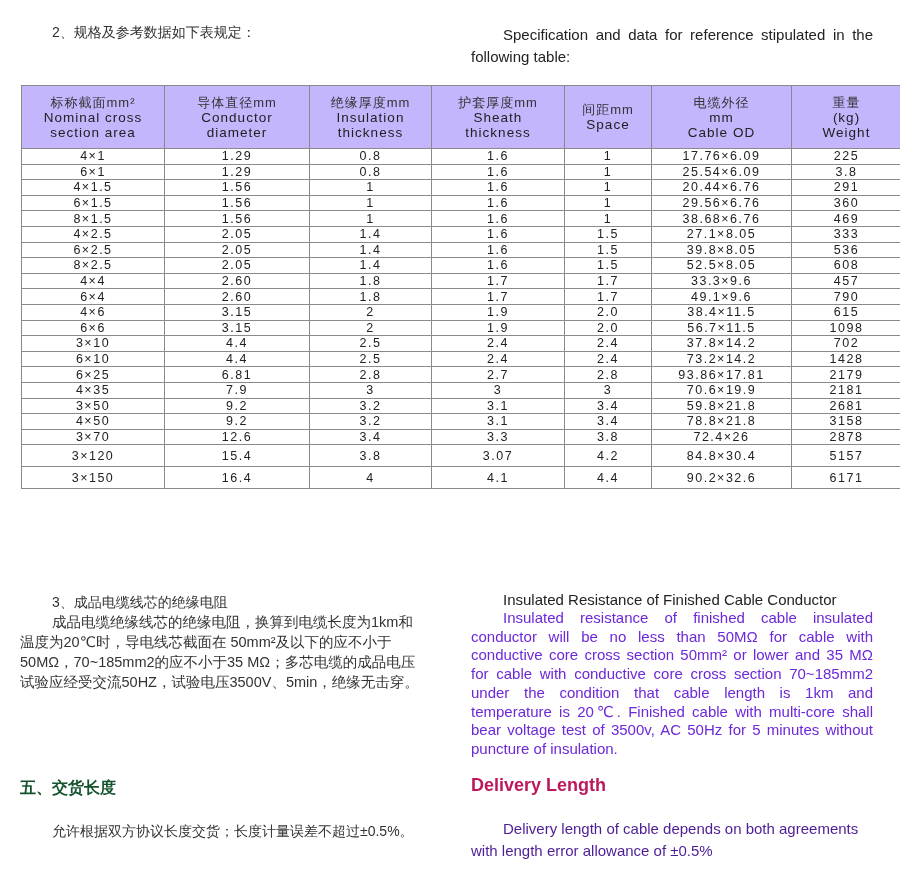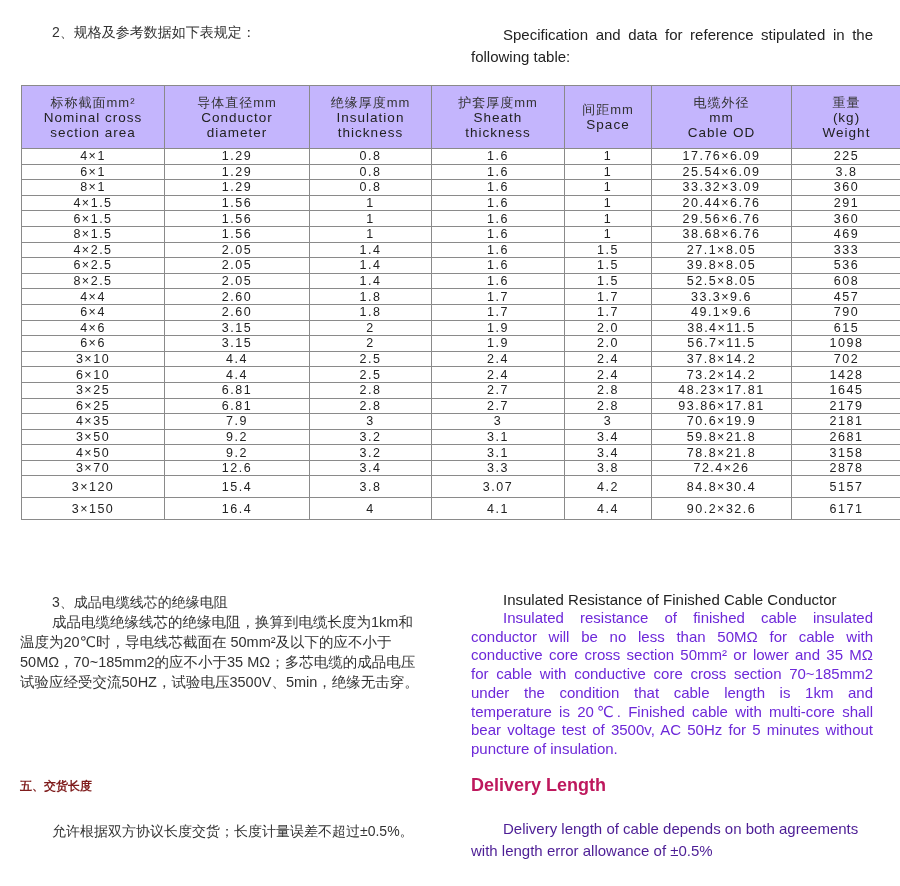--- a/index.html
+++ b/index.html
@@ -38,21 +38,21 @@
   #sec3-cn-body {
     left: 20px; top: 612px; width: 400px; font-size: 14.5px; line-height: 20px;
     color: #333; text-indent: 32px;
   }
   #sec3-en-title { left: 503px; top: 591px; font-size: 15px; color: #222; }
   #sec3-en-body {
     left: 471px; top: 609px; width: 402px; font-size: 15px; line-height: 18.7px;
     text-indent: 32px; text-align: justify; color: #6d28d9;
   }
 
-  #sec5-cn-title { left: 20px; top: 778px; font-size: 12px; font-weight: bold; color: #7f1d1d; }
+  #sec5-cn-title { left: 20px; top: 778px; font-size: 16px; font-weight: bold; color: #14532d; }
   #sec5-en-title { left: 471px; top: 775px; font-size: 18px; font-weight: bold; color: #be185d; }
   #sec5-cn-body {
     left: 20px; top: 820px; width: 410px; font-size: 14px; line-height: 22px;
     color: #333; text-indent: 32px;
   }
   #sec5-en-body {
     left: 471px; top: 818px; width: 410px; font-size: 15px; line-height: 22px;
     color: #4c1d95; text-indent: 32px;
   }
 </style>
@@ -123,29 +123,20 @@
       <tr>
         <td>6×1</td>
         <td>1.29</td>
         <td>0.8</td>
         <td>1.6</td>
         <td>1</td>
         <td>25.54×6.09</td>
         <td>3.8</td>
       </tr>
       <tr>
-        <td>8×1</td>
-        <td>1.29</td>
-        <td>0.8</td>
-        <td>1.6</td>
-        <td>1</td>
-        <td>33.32×3.09</td>
-        <td>360</td>
-      </tr>
-      <tr>
         <td>4×1.5</td>
         <td>1.56</td>
         <td>1</td>
         <td>1.6</td>
         <td>1</td>
         <td>20.44×6.76</td>
         <td>291</td>
       </tr>
       <tr>
         <td>6×1.5</td>
@@ -238,29 +229,20 @@
         <td>702</td>
       </tr>
       <tr>
         <td>6×10</td>
         <td>4.4</td>
         <td>2.5</td>
         <td>2.4</td>
         <td>2.4</td>
         <td>73.2×14.2</td>
         <td>1428</td>
-      </tr>
-      <tr>
-        <td>3×25</td>
-        <td>6.81</td>
-        <td>2.8</td>
-        <td>2.7</td>
-        <td>2.8</td>
-        <td>48.23×17.81</td>
-        <td>1645</td>
       </tr>
       <tr>
         <td>6×25</td>
         <td>6.81</td>
         <td>2.8</td>
         <td>2.7</td>
         <td>2.8</td>
         <td>93.86×17.81</td>
         <td>2179</td>
       </tr>

